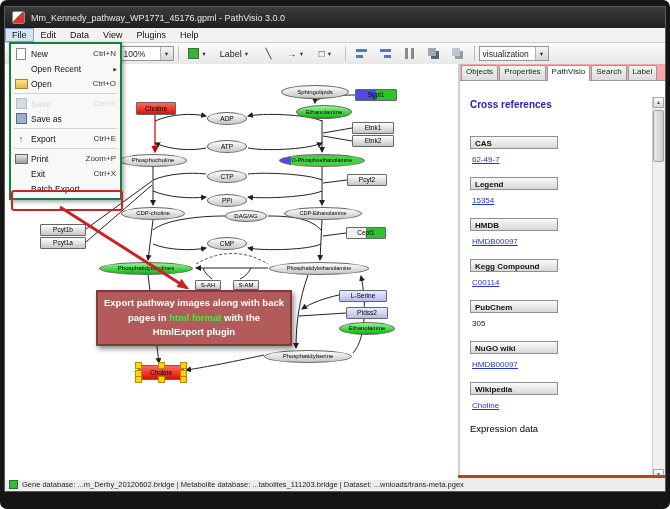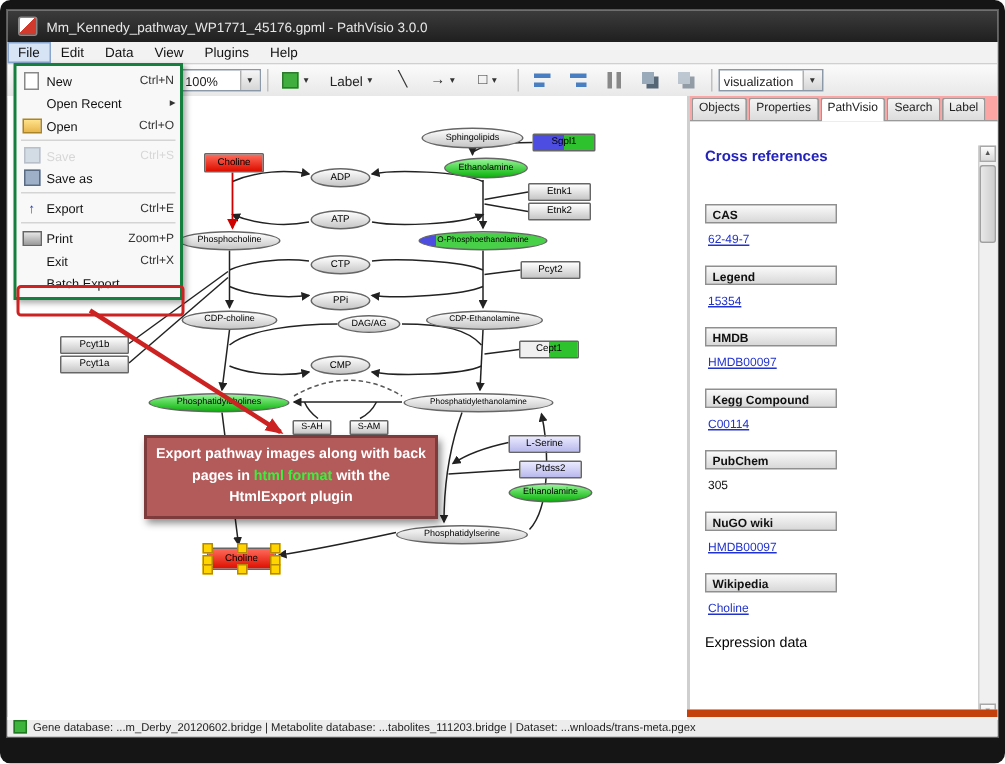--- a/index.html
+++ b/index.html
@@ -65,21 +65,21 @@
   .ref-id{font-size:8px;color:#111;margin:6px 0 0 2px;}
   .ref-id.link{color:#2233cc;text-decoration:underline;}
   .sb-expr{font-weight:normal;font-size:9.5px;color:#000;margin-top:12px;}
   .vscroll{position:absolute;right:0;top:16px;bottom:0;width:12px;background:#f0f0f0;border-left:1px solid #d0d0d0;}
   .vs-btn{position:absolute;left:0;width:11px;height:11px;background:linear-gradient(#fdfdfd,#d9d9d9);border:1px solid #a8a8a8;box-sizing:border-box;font-size:5px;color:#555;text-align:center;line-height:9px;}
   .vs-up{top:0;}
   .vs-down{bottom:0;}
   .vs-thumb{position:absolute;left:0;top:13px;width:11px;height:52px;background:linear-gradient(90deg,#e8e8e8,#cdcdcd);border:1px solid #a0a0a0;box-sizing:border-box;border-radius:2px;}
 
   
-  .statusbar{position:absolute;left:0;bottom:0;width:100%;height:13px;background:#ededed;border-top:5px solid #c2410c;display:flex;align-items:center;font-size:7.5px;color:#222;}
+  .statusbar{position:absolute;left:0;bottom:0;width:100%;height:13px;background:#ededed;border-top:3px solid #c2410c;display:flex;align-items:center;font-size:7.5px;color:#222;}
   .status-dot{width:7px;height:7px;background:#3db53d;border:1px solid #1f7a1f;margin:0 4px 0 4px;}
 
   
   .filemenu{position:absolute;left:4px;top:35px;width:113px;background:#f8f8f8;border:2px solid #15803d;box-shadow:2px 2px 4px rgba(0,0,0,.35);z-index:40;padding:2px 0;box-sizing:border-box;}
   .fm-item{display:flex;align-items:center;height:15px;font-size:8.5px;color:#111;padding:0 4px 0 2px;position:relative;}
   .fm-item.disabled{color:#a5a5a5;}
   .fm-icon{width:16px;display:flex;align-items:center;justify-content:center;flex:0 0 16px;}
   .fm-label{margin-left:2px;}
   .fm-short{margin-left:auto;font-size:8px;color:#333;}
   .fm-item.disabled .fm-short{color:#a5a5a5;}

